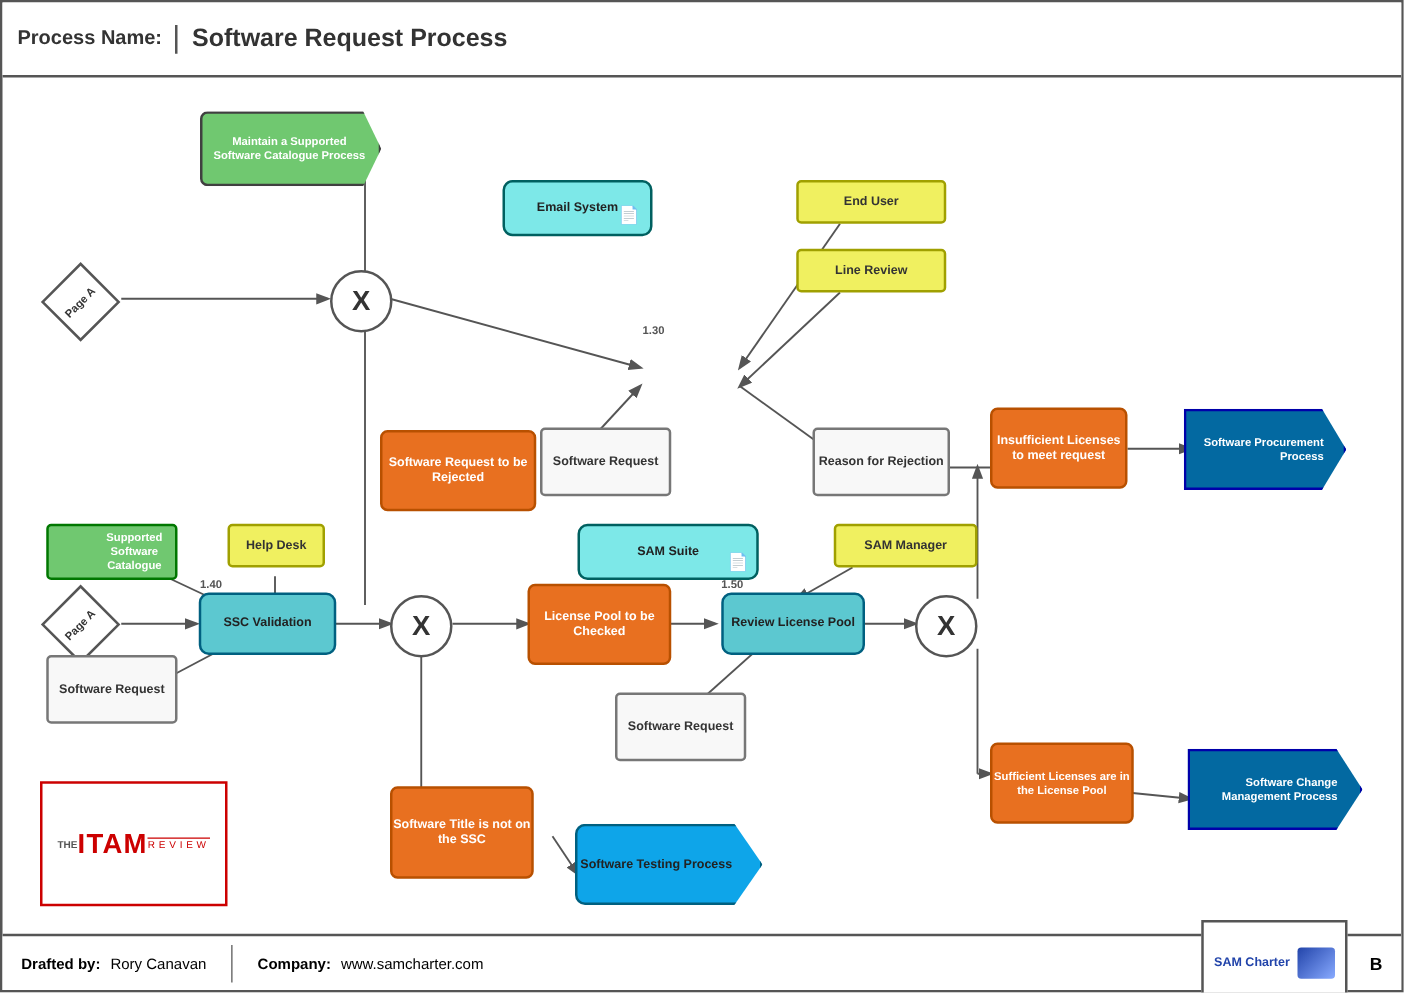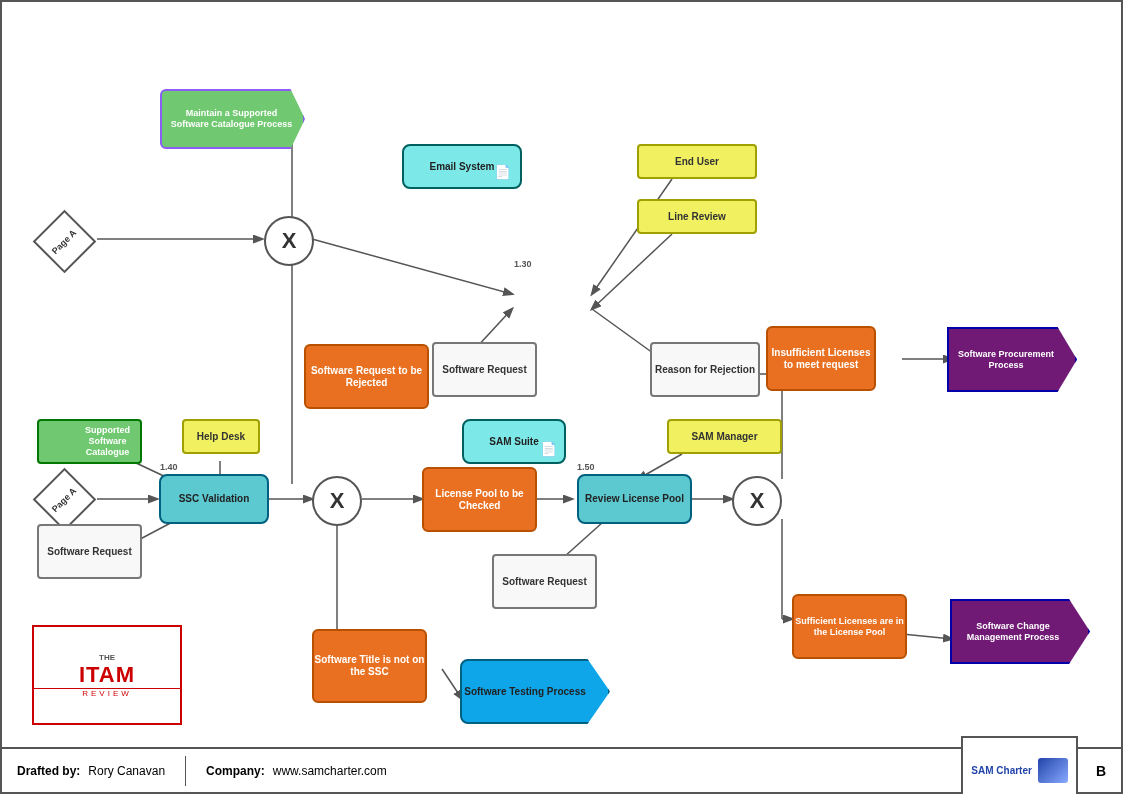--- a/index.html
+++ b/index.html
@@ -135,21 +135,21 @@
     .white-rect {
       border-radius: 4px;
       border: 2px solid #777;
       background: #f8f8f8;
       color: #333;
     }
 
     
     .green-pent {
       border-radius: 6px;
-      border: 2px solid #8b5cf6;
+      border: 2px solid #404040;
       background: #70c870;
       color: white;
       clip-path: polygon(0% 0%, 90% 0%, 100% 50%, 90% 100%, 0% 100%);
       justify-content: center;
     }
 
     
     .circle-x {
       border-radius: 50%;
       border: 2px solid #555;
@@ -185,24 +185,25 @@
     
     .green-doc {
       border: 2px solid #007700;
       background: #70c870;
       border-radius: 4px;
       color: white;
     }
 
     
     .right-pent {
-      background: #701a75;
+      background: #0369a1;
       color: white;
       border: 2px solid #0000aa;
       clip-path: polygon(0% 0%, 85% 0%, 100% 50%, 85% 100%, 0% 100%);
+      text-align: right;
     }
 
     .step-num {
       position: absolute;
       font-size: 9px;
       color: #555;
       font-weight: bold;
     }
 
     
@@ -228,20 +229,24 @@
       border: 2px solid #006080;
       color: #222;
       font-weight: bold;
     }
   </style>
 </head>
 <body>
 
 <div class="main-container">
 
+  <div class="header">
+    <div class="header-label">Process Name:</div>
+    <div class="header-title">Software Request Process</div>
+  </div>
 
   <div class="diagram">
 
     <svg class="arrows-svg">
 
       <line x1="290" y1="65" x2="290" y2="175" stroke="#555" stroke-width="1.5" marker-end="url(#arrow)"></line>
 
       <line x1="95" y1="175" x2="260" y2="175" stroke="#555" stroke-width="1.5" marker-end="url(#arrow)"></line>
 
       <line x1="310" y1="175" x2="510" y2="230" stroke="#555" stroke-width="1.5" marker-end="url(#arrow)"></line>
@@ -333,37 +338,37 @@
     </div>
 
     <div class="shape white-rect" style="left:430px; top:278px; width:105px; height:55px;">
       <span>Software Request</span>
     </div>
 
     <div class="shape white-rect" style="left:648px; top:278px; width:110px; height:55px;">
       <span>Reason for Rejection</span>
     </div>
 
-    <div class="shape orange-rect" style="left:764px; top:262px; width:110px; height:65px;">
+    <div class="shape orange-rect" style="left:790px; top:262px; width:110px; height:65px;">
       <span>Insufficient Licenses to meet request</span>
     </div>
 
     <div class="shape right-pent" style="left:945px; top:263px; width:130px; height:65px; display:flex; align-items:center; justify-content:center;">
       <span style="padding: 4px 16px 4px 4px; font-size:9px;">Software Procurement Process</span>
     </div>
 
     <div class="shape green-doc" style="left:35px; top:355px; width:105px; height:45px;">
       <span style="font-size:9px;padding-left:36px;">Supported Software Catalogue</span>
     </div>
 
     <div class="shape yellow-rect" style="left:180px; top:355px; width:78px; height:35px;">
       <span>Help Desk</span>
     </div>
 
-    <div class="shape sam-suite-shape" style="left:460px; top:355px; width:104px; height:45px;">
+    <div class="shape sam-suite-shape" style="left:460px; top:355px; width:145px; height:45px;">
       <span>SAM Suite</span>
       <span style="position:absolute; right:6px; bottom:4px; font-size:14px;">📄</span>
     </div>
 
     <div class="shape yellow-rect" style="left:665px; top:355px; width:115px; height:35px;">
       <span>SAM Manager</span>
     </div>
 
     <div class="step-num" style="left:158px; top:398px;">1.40</div>
 
@@ -409,21 +414,21 @@
     </div>
 
     <div class="shape teal-pentagon" style="left:458px; top:595px; width:150px; height:65px; border-radius:8px; clip-path: polygon(0% 0%, 85% 0%, 100% 50%, 85% 100%, 0% 100%); display:flex; align-items:center; justify-content:center;">
       <span style="padding-right:20px; font-size:10px;">Software Testing Process</span>
     </div>
 
     <div class="shape white-rect" style="left:35px; top:460px; width:105px; height:55px;">
       <span>Software Request</span>
     </div>
 
-    <div style="position:absolute; left:30px; bottom:20px; width:150px; height:100px; display:flex; flex-direction:column; align-items:center; justify-content:center; border:2px solid #cc0000; background:white; padding:0;">
+    <div style="position:absolute; left:30px; bottom:20px; width:150px; height:100px; display:flex; flex-direction:row; align-items:center; justify-content:center; border:2px solid #cc0000; background:white; padding:12px;">
       <div style="display:flex; align-items:center; gap:2px;">
         <span style="font-size:8px; color:#555; font-weight:bold;">THE</span>
       </div>
       <div style="font-size:22px; font-weight:900; color:#cc0000; letter-spacing:1px;">ITAM</div>
       <div style="font-size:8px; color:#cc0000; letter-spacing:3px; border-top:1px solid #cc0000; width:100%; text-align:center;">REVIEW</div>
     </div>
 
   </div>
 
   <div class="footer">

